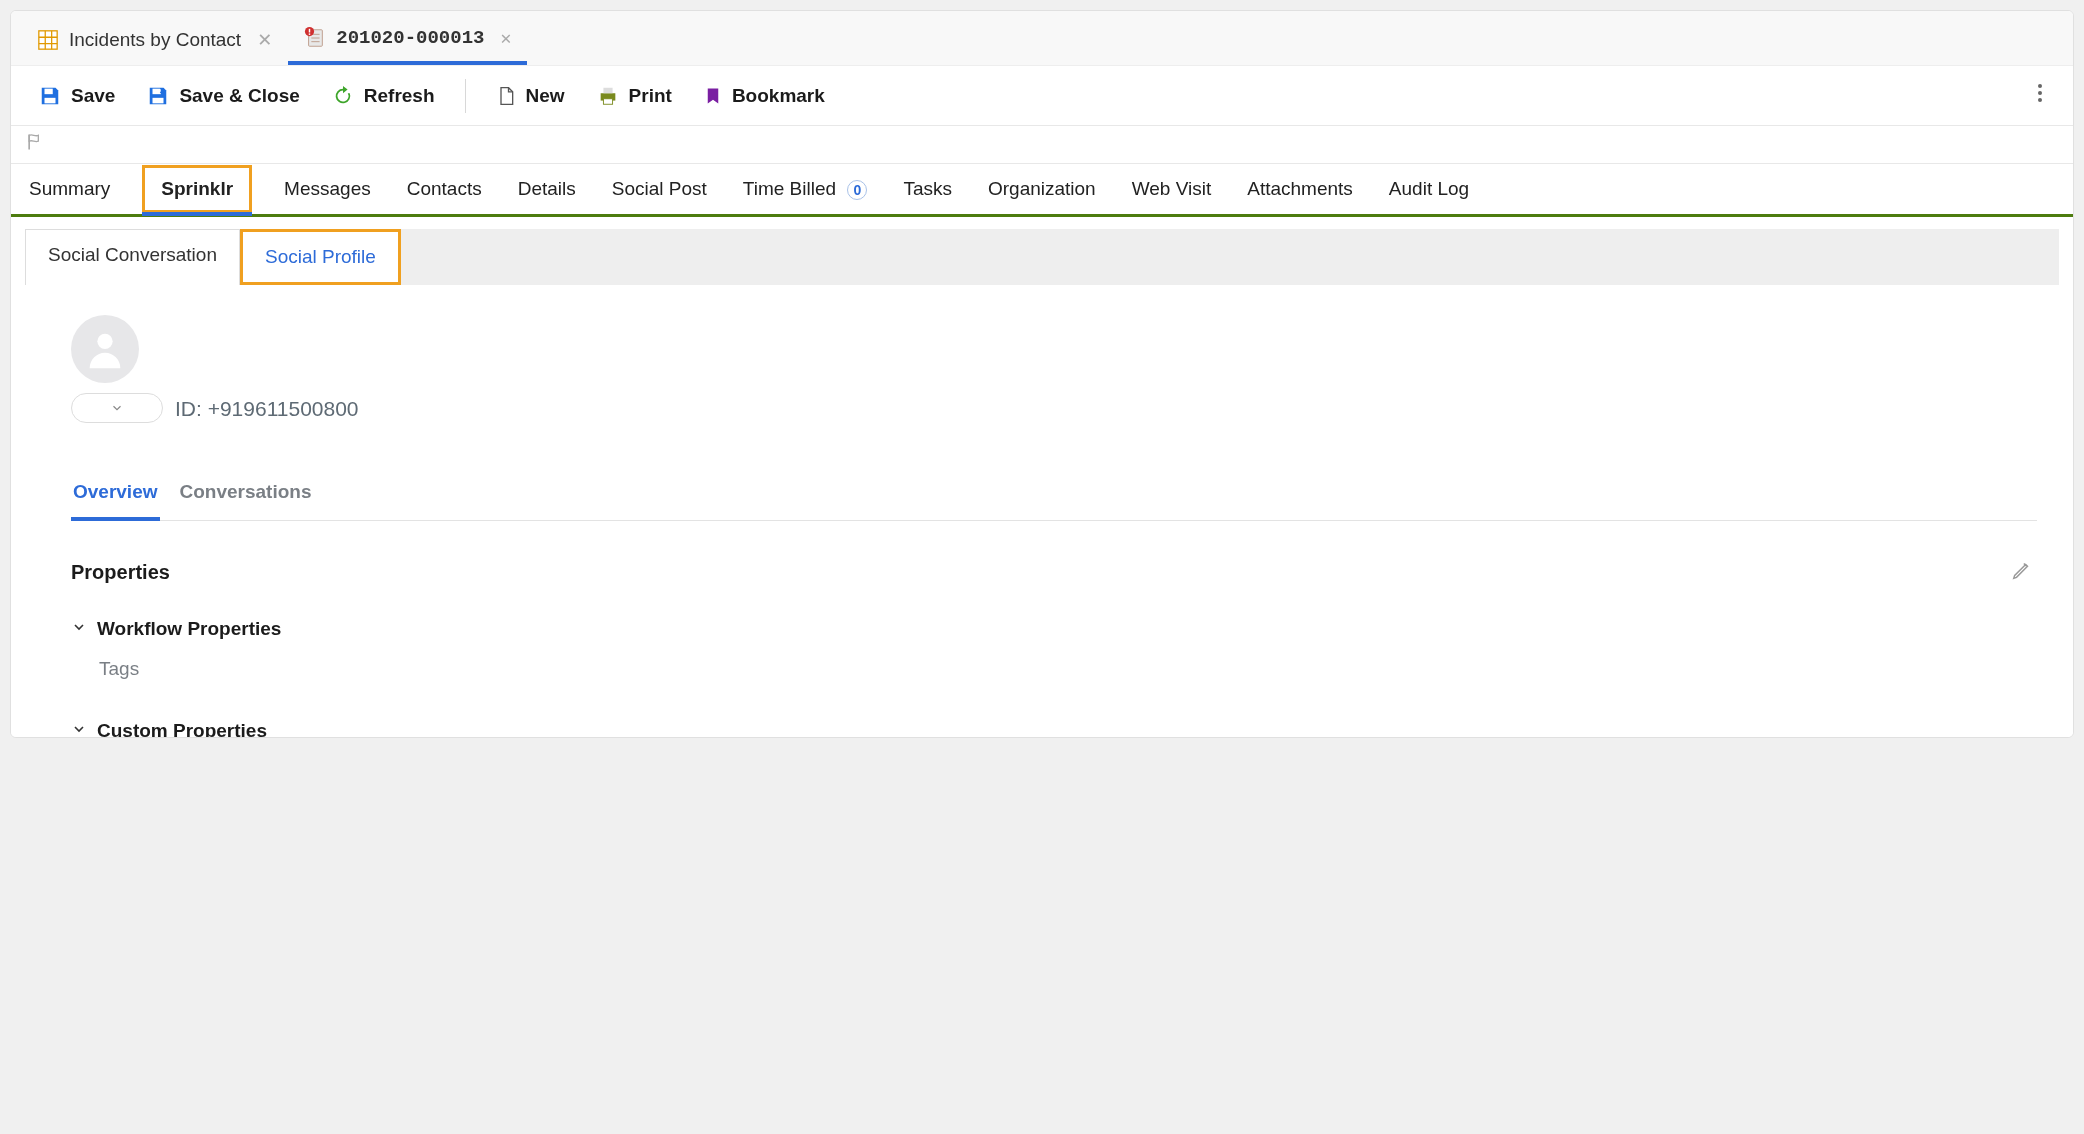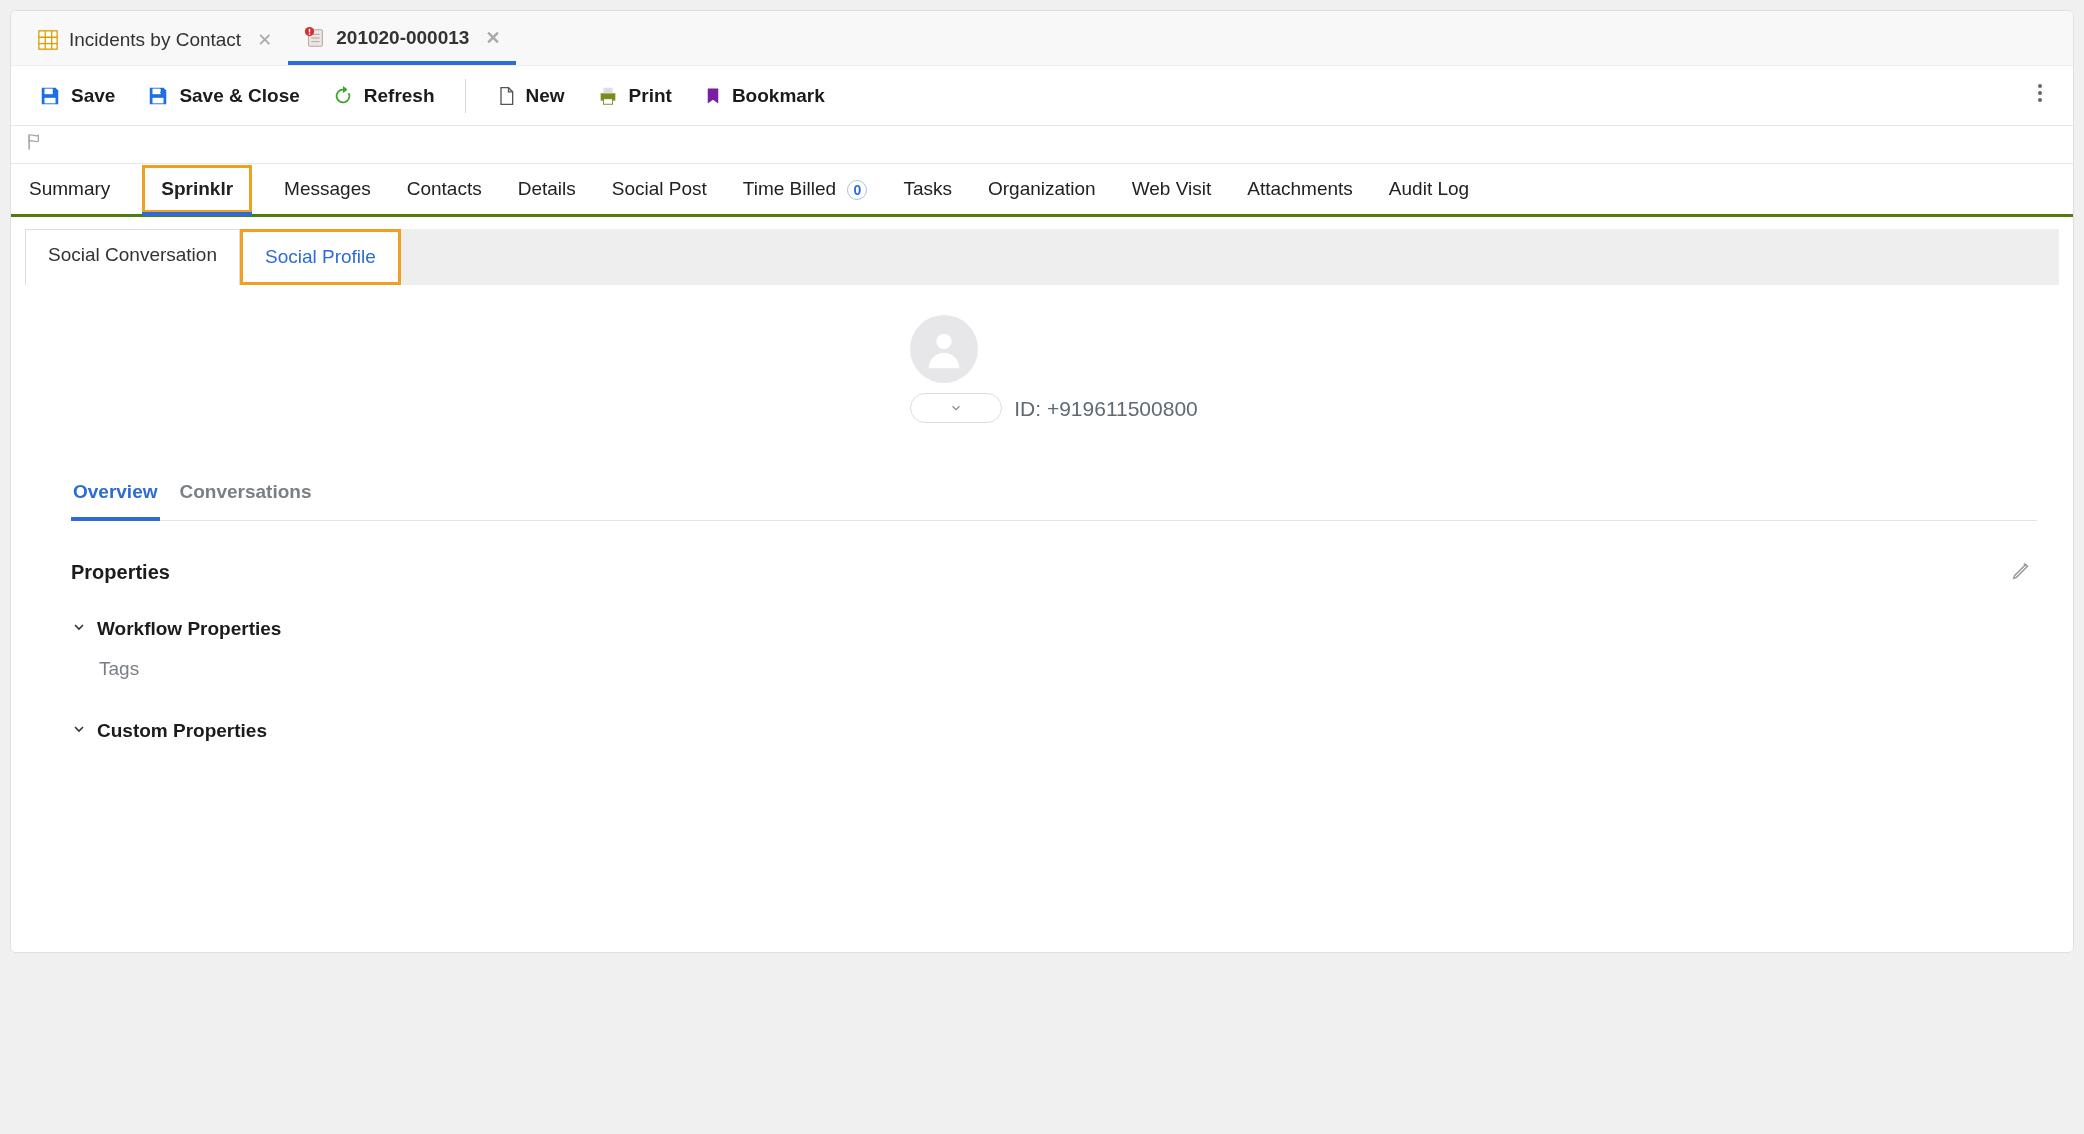--- a/index.html
+++ b/index.html
@@ -8,21 +8,21 @@
     font-family: -apple-system, BlinkMacSystemFont, "Segoe UI", Arial, sans-serif;
     background: #f0f0f0;
     padding: 10px;
     font-size: 19px;
     color: #1b1b1b;
   }
   .app-frame {
     background: #fff;
     border: 1px solid #e0e0e0;
     border-radius: 6px;
-    height: 943px;
+    height: 728px;
     overflow: hidden;
     display: flex;
     flex-direction: column;
   }
 
   
   .tabs-row {
     display: flex;
     align-items: center;
     padding: 6px 10px 0 10px;
@@ -33,20 +33,21 @@
     align-items: center;
     gap: 10px;
     padding: 10px 16px 12px 16px;
     cursor: pointer;
     color: #333;
     position: relative;
   }
   .top-tab.active {
     font-weight: 700;
     border-bottom: 4px solid #2d6bd8;
+    font-family: Liberation Mono, monospace;
   }
   .top-tab .close { color: #aaa; font-size: 18px; padding-left: 6px; }
   .grid-icon { width: 22px; height: 22px; display: inline-block; }
   .doc-icon { width: 22px; height: 22px; display: inline-block; position: relative; }
 
   
   .toolbar {
     display: flex;
     align-items: center;
     padding: 10px 14px;
@@ -144,21 +145,21 @@
     background:#fff;
   }
 
   
   .content {
     padding: 30px 36px 0 60px;
     flex:1;
     overflow:auto;
     background:#fff;
   }
-  .profile-row { display:flex; align-items:flex-end; gap:12px;justify-content:center; }
+  .profile-row { display:flex; align-items:flex-end; gap:12px; }
   .avatar {
     width:68px; height:68px; border-radius:50%;
     background: #e7e7e9;
     display:flex; align-items:center; justify-content:center;
   }
   .avatar svg { width:46px; height:46px; fill:#fff; }
   .avatar-dd {
     margin-top:10px;
     width:92px; height:30px;
     border:1px solid #ddd; border-radius:16px;

